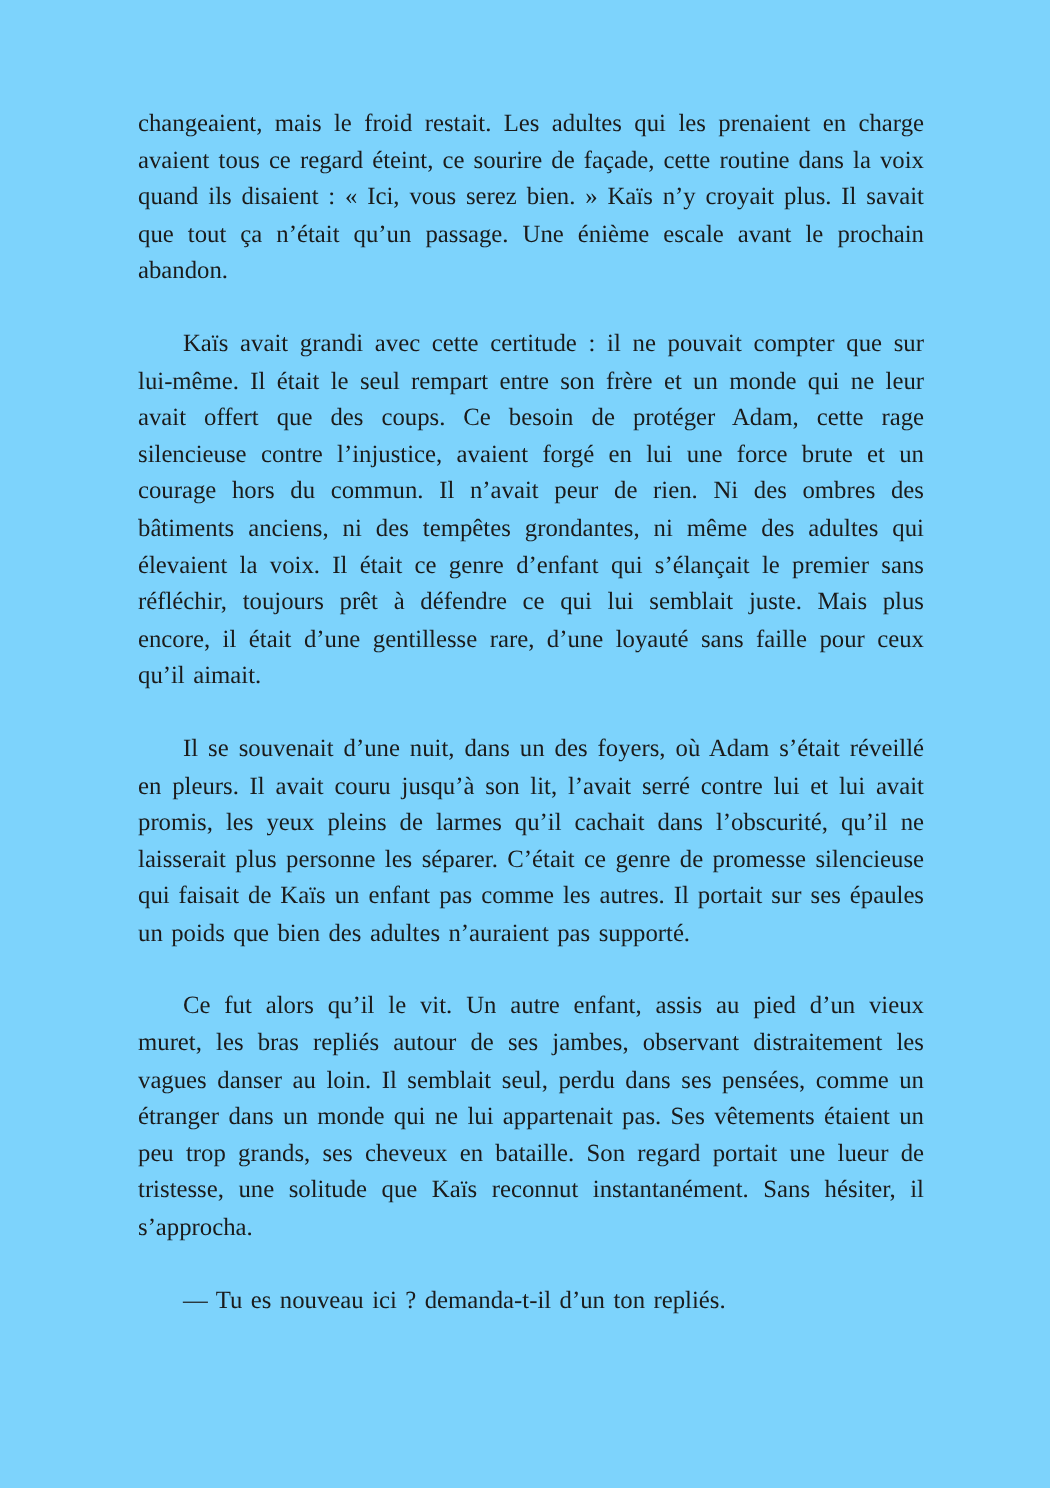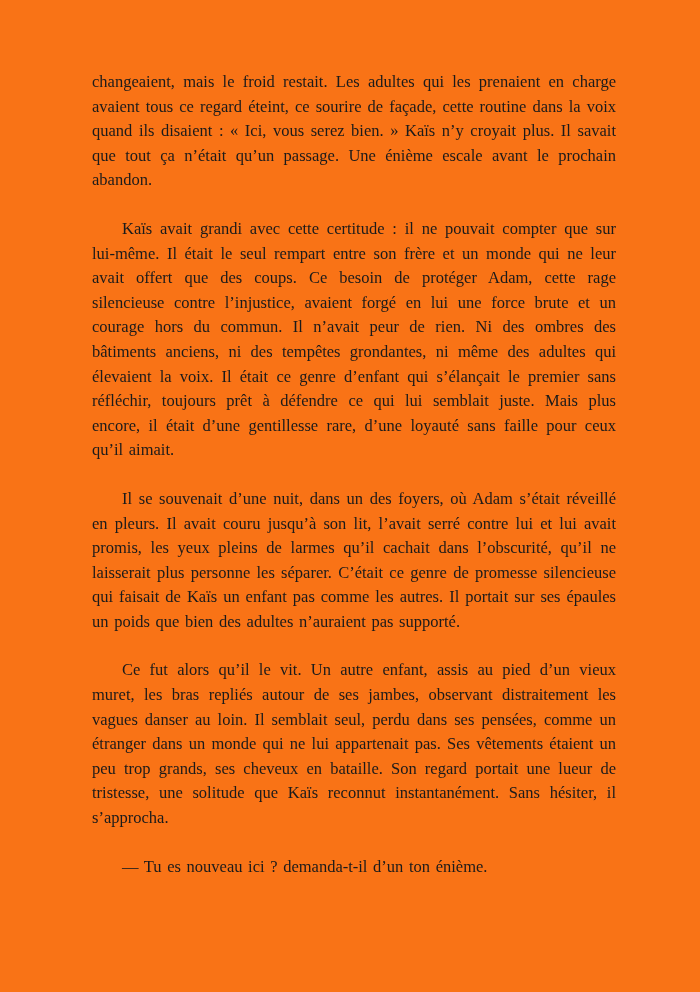--- a/index.html
+++ b/index.html
@@ -5,21 +5,21 @@
   html, body {
     margin: 0;
     padding: 0;
     background: #ffffff;
   }
   .page {
     position: relative;
     width: 700px;
     height: 992px;
     box-sizing: border-box;
-    background: #f97316;
+    background: #7dd3fc;
     padding: 70px 84px 0 92px;
     overflow: hidden;
   }
   .page-body {
     width: 100%;
   }
   .para {
     margin: 0 0 24px 0;
     font-family: "Liberation Serif", "DejaVu Serif", serif;
     font-size: 16.5px;
@@ -39,15 +39,15 @@
 </head>
 <body>
 
 <div class="page">
   <div class="page-body">
 
   <p class="para">changeaient, mais le froid restait. Les adultes qui les prenaient en charge avaient tous ce regard éteint, ce sourire de façade, cette routine dans la voix quand ils disaient : « Ici, vous serez bien. » Kaïs n’y croyait plus. Il savait que tout ça n’était qu’un passage. Une énième escale avant le prochain abandon.</p>
       <p class="para indent">Kaïs avait grandi avec cette certitude : il ne pouvait compter que sur lui-même. Il était le seul rempart entre son frère et un monde qui ne leur avait offert que des coups. Ce besoin de protéger Adam, cette rage silencieuse contre l’injustice, avaient forgé en lui une force brute et un courage hors du commun. Il n’avait peur de rien. Ni des ombres des bâtiments anciens, ni des tempêtes grondantes, ni même des adultes qui élevaient la voix. Il était ce genre d’enfant qui s’élançait le premier sans réfléchir, toujours prêt à défendre ce qui lui semblait juste. Mais plus encore, il était d’une gentillesse rare, d’une loyauté sans faille pour ceux qu’il aimait.</p>
       <p class="para indent">Il se souvenait d’une nuit, dans un des foyers, où Adam s’était réveillé en pleurs. Il avait couru jusqu’à son lit, l’avait serré contre lui et lui avait promis, les yeux pleins de larmes qu’il cachait dans l’obscurité, qu’il ne laisserait plus personne les séparer. C’était ce genre de promesse silencieuse qui faisait de Kaïs un enfant pas comme les autres. Il portait sur ses épaules un poids que bien des adultes n’auraient pas supporté.</p>
       <p class="para indent">Ce fut alors qu’il le vit. Un autre enfant, assis au pied d’un vieux muret, les bras repliés autour de ses jambes, observant distraitement les vagues danser au loin. Il semblait seul, perdu dans ses pensées, comme un étranger dans un monde qui ne lui appartenait pas. Ses vêtements étaient un peu trop grands, ses cheveux en bataille. Son regard portait une lueur de tristesse, une solitude que Kaïs reconnut instantanément. Sans hésiter, il s’approcha.</p>
-      <p class="para indent dialogue">— Tu es nouveau ici ? demanda-t-il d’un ton énième.</p>
+      <p class="para indent dialogue">— Tu es nouveau ici ? demanda-t-il d’un ton repliés.</p>
     </div>
 </div>
 
 </body></html>

